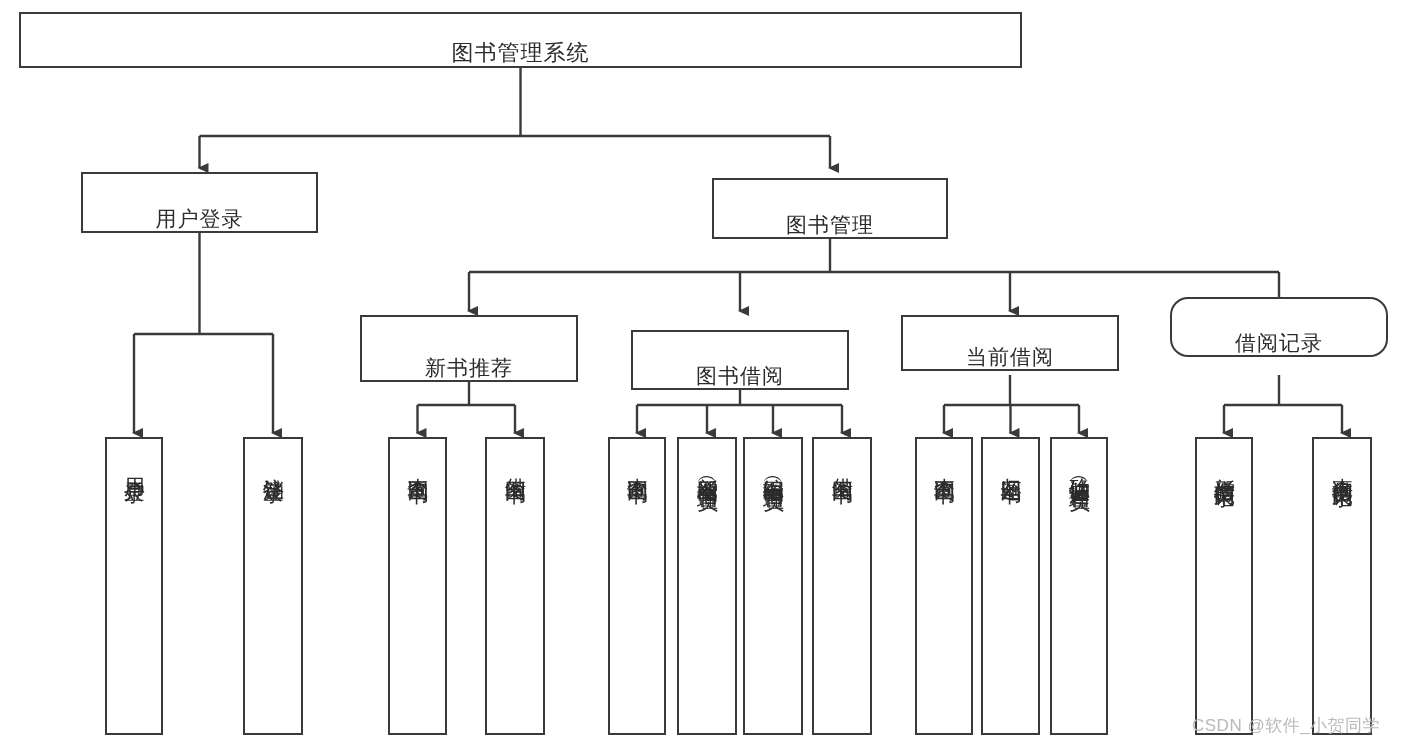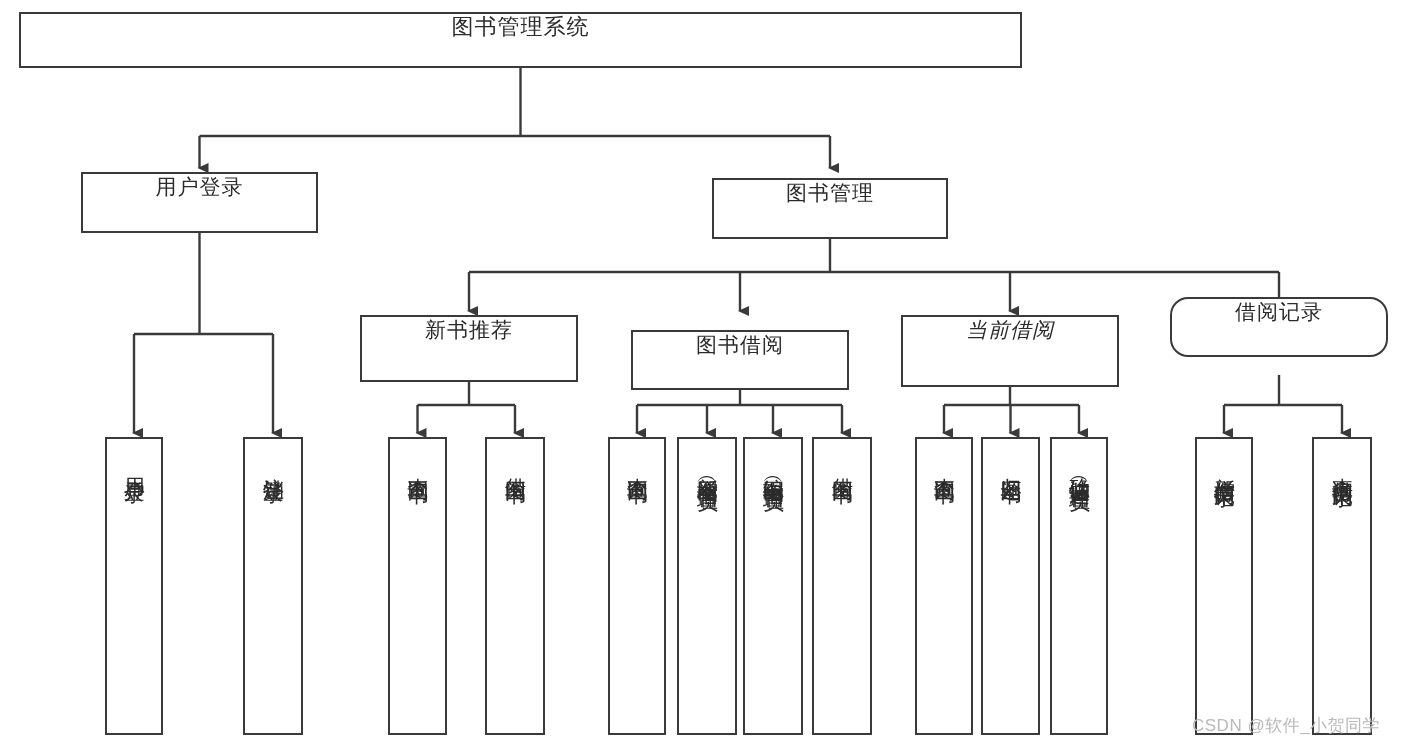--- a/index.html
+++ b/index.html
@@ -24,21 +24,21 @@
     width: 1405px;
     height: 747px;
     pointer-events: none;
   }
   .node {
     position: absolute;
     box-sizing: border-box;
     border: 2px solid #3a3a3a;
     background: #ffffff;
     display: flex;
-    align-items: flex-start;
+    align-items: flex-end;
     justify-content: center;
     color: #2b2b2b;
   }
   .node.horiz {
     font-size: 21px;
     letter-spacing: 1px;
     line-height: 1.2;
   }
   .node.vert {
     font-size: 21px;
@@ -122,21 +122,21 @@
       </div>
       <div class="node horiz" style="left: 712px; top: 172px; width: 236px; height: 61px; margin-top: 6px;">
         <span>图书管理</span>
       </div>
       <div class="node horiz" style="left: 360px; top: 315px; width: 218px; height: 67px;">
         <span>新书推荐</span>
       </div>
       <div class="node horiz" style="left: 631px; top: 330px; width: 218px; height: 60px;">
         <span>图书借阅</span>
       </div>
-      <div class="node horiz" style="left: 901px; top: 315px; width: 218px; height: 72px; font-style: italic;">
+      <div class="node horiz" style="left: 901px; top: 315px; width: 218px; height: 56px;">
         <span>当前借阅</span>
       </div>
       <div class="node horiz" style="left: 1170px; top: 297px; width: 218px; height: 60px; border-radius: 18px;">
         <span>借阅记录</span>
       </div>
       <div class="node vert" style="left: 105px; top: 437px; width: 58px; height: 298px;">
         <span class="vtext">用户登录</span>
       </div>
       <div class="node vert" style="left: 243px; top: 437px; width: 60px; height: 298px;">
         <span class="vtext">注销登录</span>

